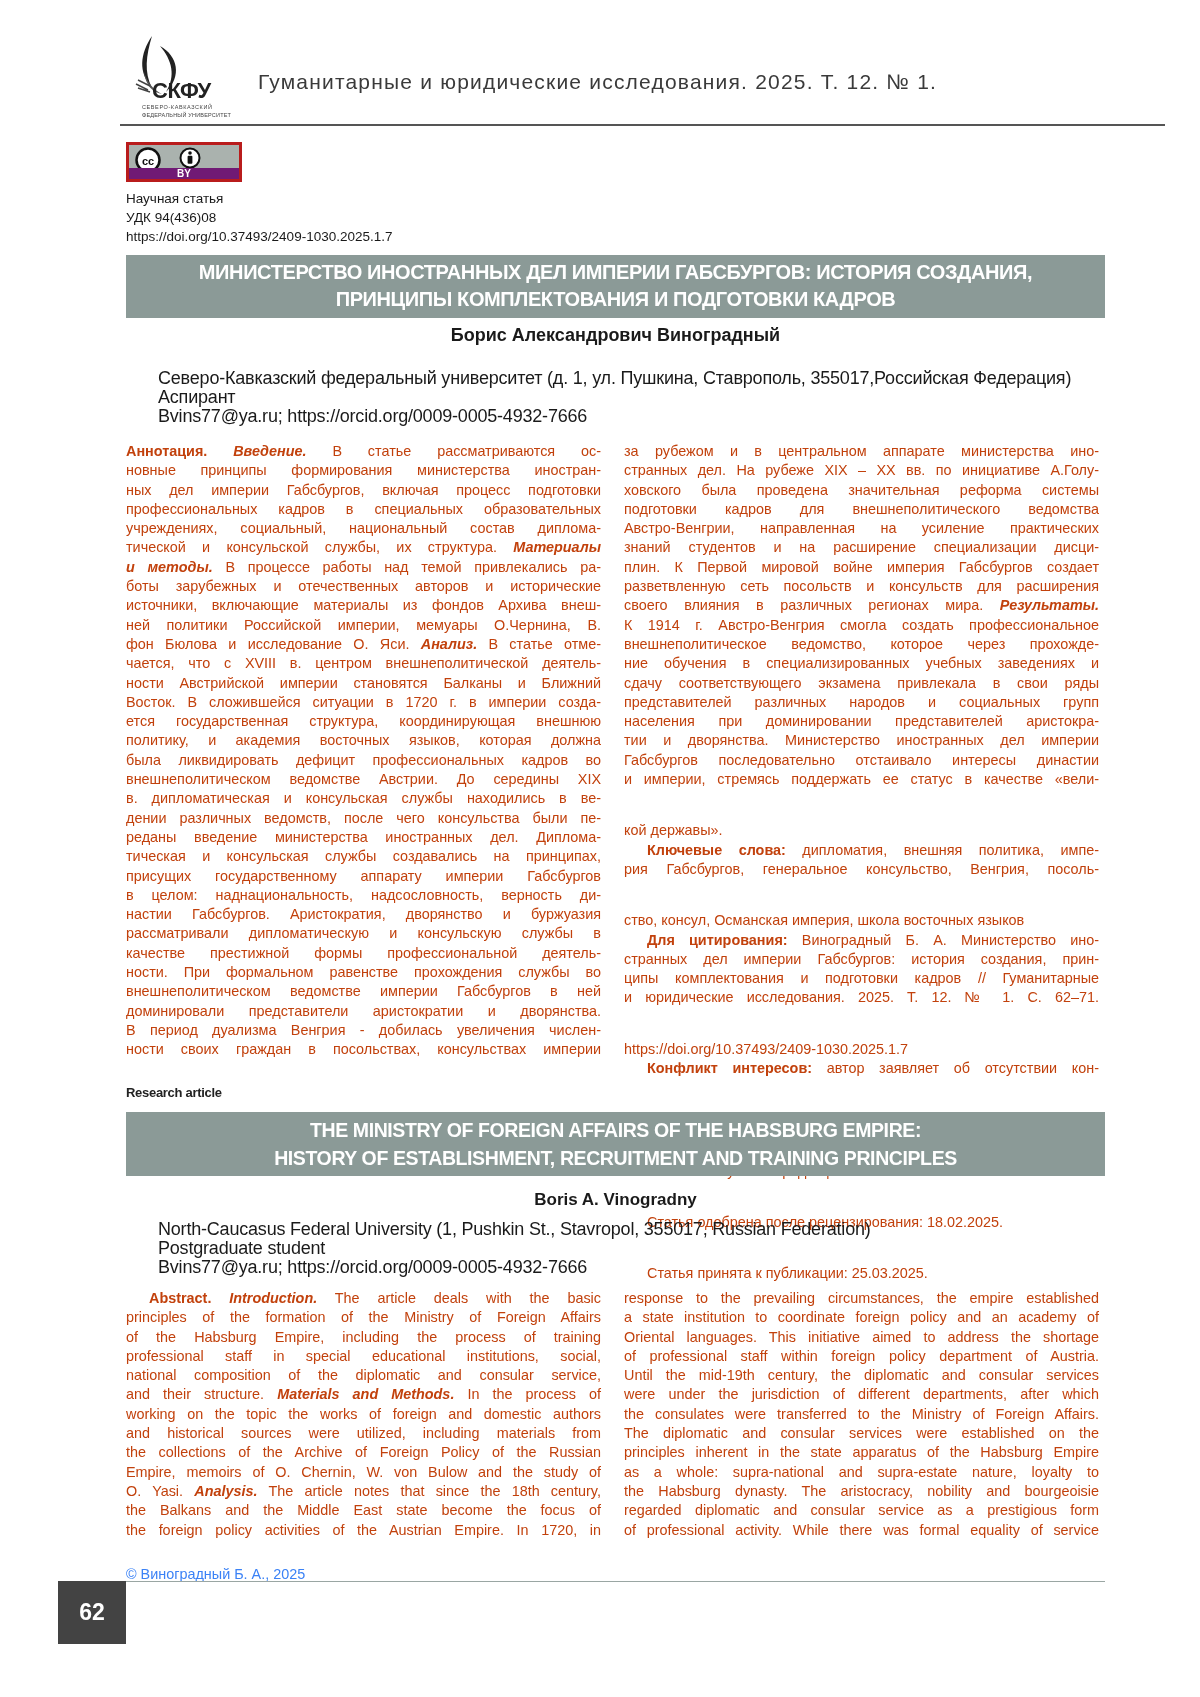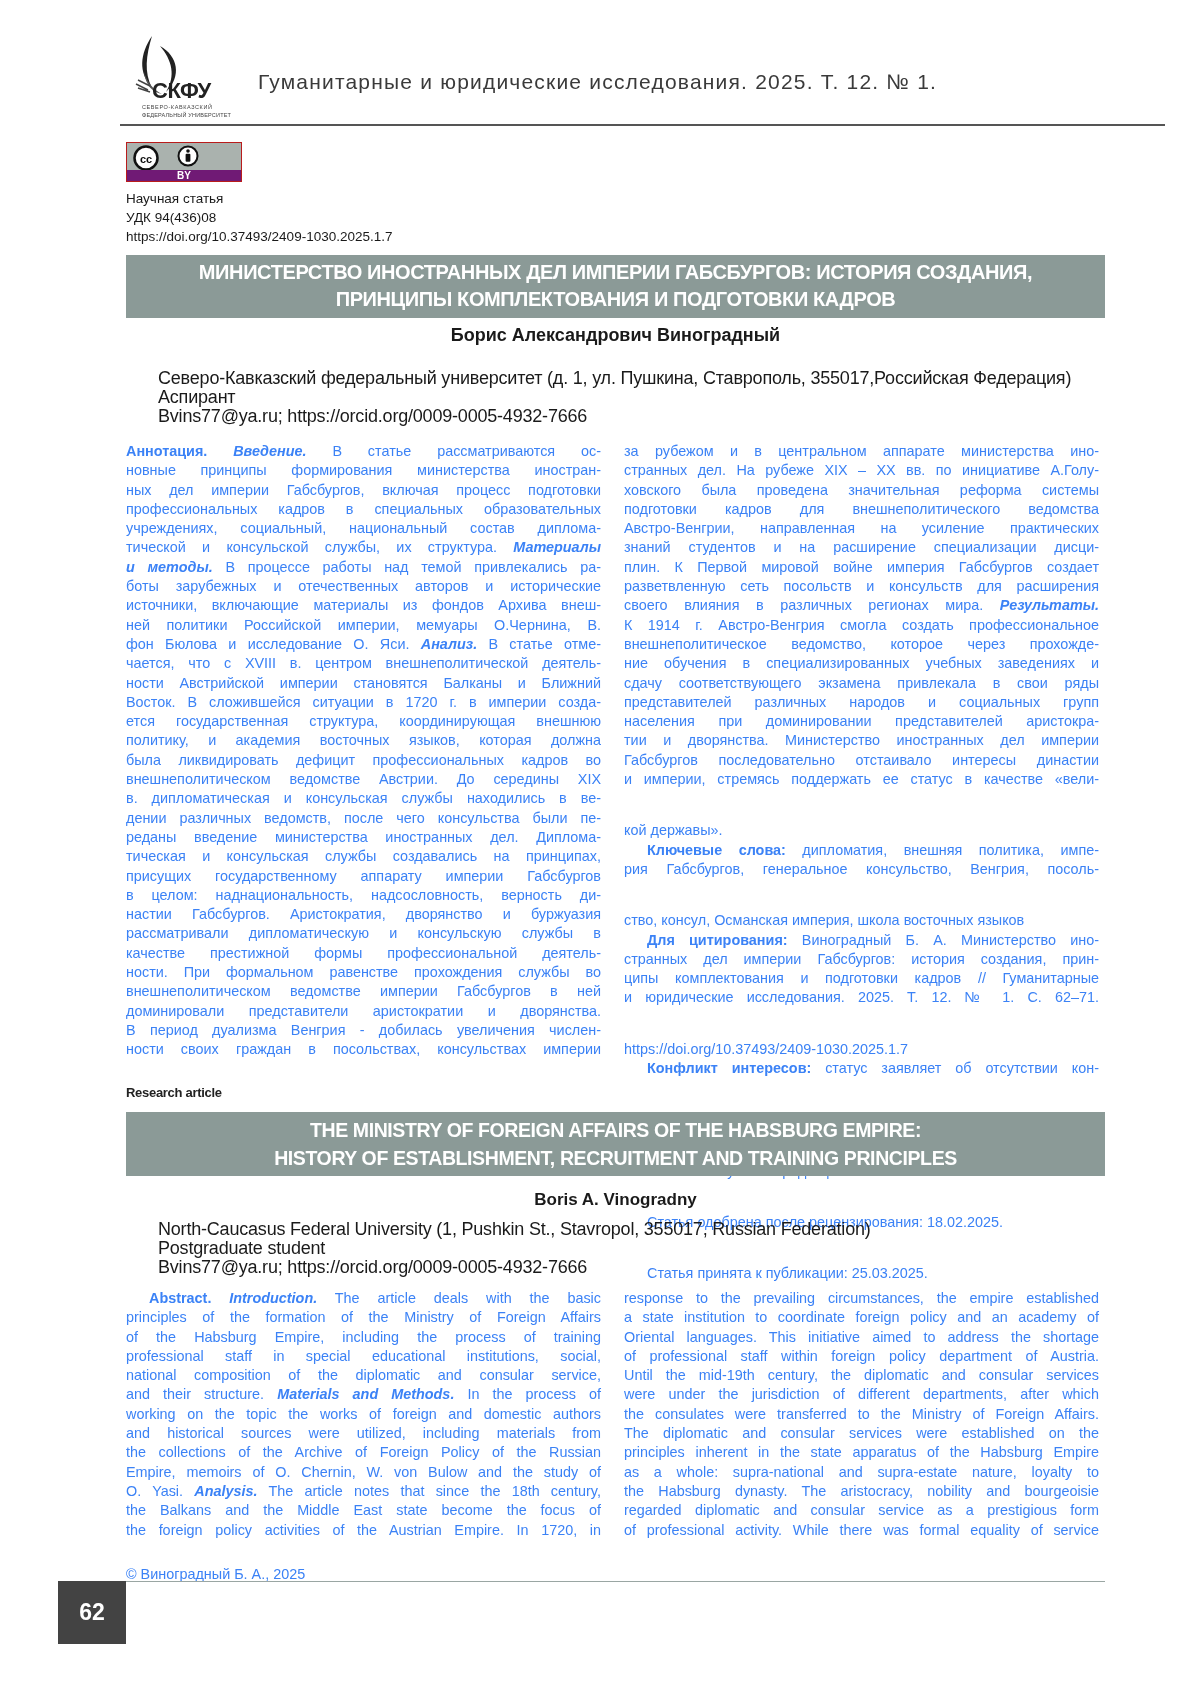--- a/index.html
+++ b/index.html
@@ -6,39 +6,39 @@
   body { width: 1200px; height: 1697px; position: relative; overflow: hidden;
          font-family: "Liberation Sans", sans-serif; color: #1a1a1a; }
   .abs { position: absolute; }
 
   
   .logo { left: 130px; top: 32px; width: 100px; height: 92px; }
   .logo svg { display: block; }
   .journal-title { left: 258px; top: 70px; font-size: 21px; letter-spacing: 1.2px; color: #3a3a3a; white-space: nowrap; }
   .header-rule { left: 120px; top: 124px; width: 1045px; height: 2px; background: #555; }
 
-  .cc-badge { left: 126px; top: 142px; width: 116px; height: 40px; background: #aab2ae; border: 1px solid #b91c1c; box-sizing: border-box; }
+  .cc-badge { left: 126px; top: 142px; width: 116px; height: 40px; background: #aab2ae; border: 3px solid #b91c1c; box-sizing: border-box; }
   .cc-badge .by-strip { position: absolute; left: 0; right: 0; bottom: 0; height: 11px; background: #701a75; color: #fff; font-size: 10px; text-align: center; line-height: 11px; font-weight: bold; }
   .meta-block { left: 126px; top: 189px; font-size: 13.5px; line-height: 19px; color: #1a1a1a; }
 
   
   .banner { left: 126px; width: 979px; background: #8b9a97; color: #ffffff; text-align: center; font-weight: bold; font-family: "Liberation Sans", sans-serif; }
   .banner-ru { top: 255px; height: 63px; font-size: 20px; line-height: 27px; padding-top: 4px; box-sizing: border-box; letter-spacing: -0.4px; }
   .banner-en { top: 1112px; height: 64px; font-size: 19.5px; line-height: 28px; padding-top: 4px; box-sizing: border-box; letter-spacing: -0.4px; }
 
   .author { left: 126px; width: 979px; text-align: center; font-weight: bold; }
   .author-ru { top: 325px; font-size: 18px; }
   .author-en { top: 1190px; font-size: 17px; }
 
   .affil { left: 158px; font-size: 18px; line-height: 19px; letter-spacing: -0.2px; }
   .affil-ru { top: 369px; }
   .affil-en { top: 1220px; }
 
   
-  .col { font-size: 14.4px; line-height: 19.3px; color: #3b82f6; }
+  .col { font-size: 14.4px; line-height: 19.3px; color: #c2410c; }
   .col .ln { display: block; height: 19.3px; text-align: justify; text-align-last: justify; white-space: nowrap; overflow: visible; }
   .col .ln.last { text-align-last: left; margin-top: 32px; }
   .col .ln.indent { padding-left: 23px; }
   .col-ru-left { left: 126px; top: 442px; width: 475px; }
   .col-ru-right { left: 624px; top: 442px; width: 475px; }
   .col-en-left { left: 126px; top: 1289px; width: 475px; }
   .col-en-right { left: 624px; top: 1289px; width: 475px; }
   .b { font-weight: bold; }
   .bi { font-weight: bold; font-style: italic; }
 
@@ -150,21 +150,21 @@
     <span class="ln"><span>и империи, стремясь поддержать ее статус в качестве «вели-</span></span>
     <span class="ln last"><span>кой державы».</span></span>
     <span class="ln indent"><span class="b">Ключевые слова:</span><span> дипломатия, внешняя политика, импе-</span></span>
     <span class="ln"><span>рия Габсбургов, генеральное консульство, Венгрия, посоль-</span></span>
     <span class="ln last"><span>ство, консул, Османская империя, школа восточных языков</span></span>
     <span class="ln indent"><span class="b">Для цитирования:</span><span> Виноградный Б. А. Министерство ино-</span></span>
     <span class="ln"><span>странных дел империи Габсбургов: история создания, прин-</span></span>
     <span class="ln"><span>ципы комплектования и подготовки кадров // Гуманитарные</span></span>
     <span class="ln"><span>и юридические исследования. 2025. Т. 12. № 1. С. 62–71.</span></span>
     <span class="ln last"><span>https://doi.org/10.37493/2409-1030.2025.1.7</span></span>
-    <span class="ln indent"><span class="b">Конфликт интересов:</span><span> статус заявляет об отсутствии кон-</span></span>
+    <span class="ln indent"><span class="b">Конфликт интересов:</span><span> автор заявляет об отсутствии кон-</span></span>
     <span class="ln last"><span>фликта интересов.</span></span>
     <span class="ln indent last"><span>Статья поступила в редакцию: 19.12.2024.</span></span>
     <span class="ln indent last"><span>Статья одобрена после рецензирования: 18.02.2025.</span></span>
     <span class="ln indent last"><span>Статья принята к публикации: 25.03.2025.</span></span>
   </div>
 
 <div class="abs research-label">Research article</div>
 <div class="abs banner banner-en">
   <div>THE MINISTRY OF FOREIGN AFFAIRS OF THE HABSBURG EMPIRE:</div>
   <div>HISTORY OF ESTABLISHMENT, RECRUITMENT AND TRAINING PRINCIPLES</div>

